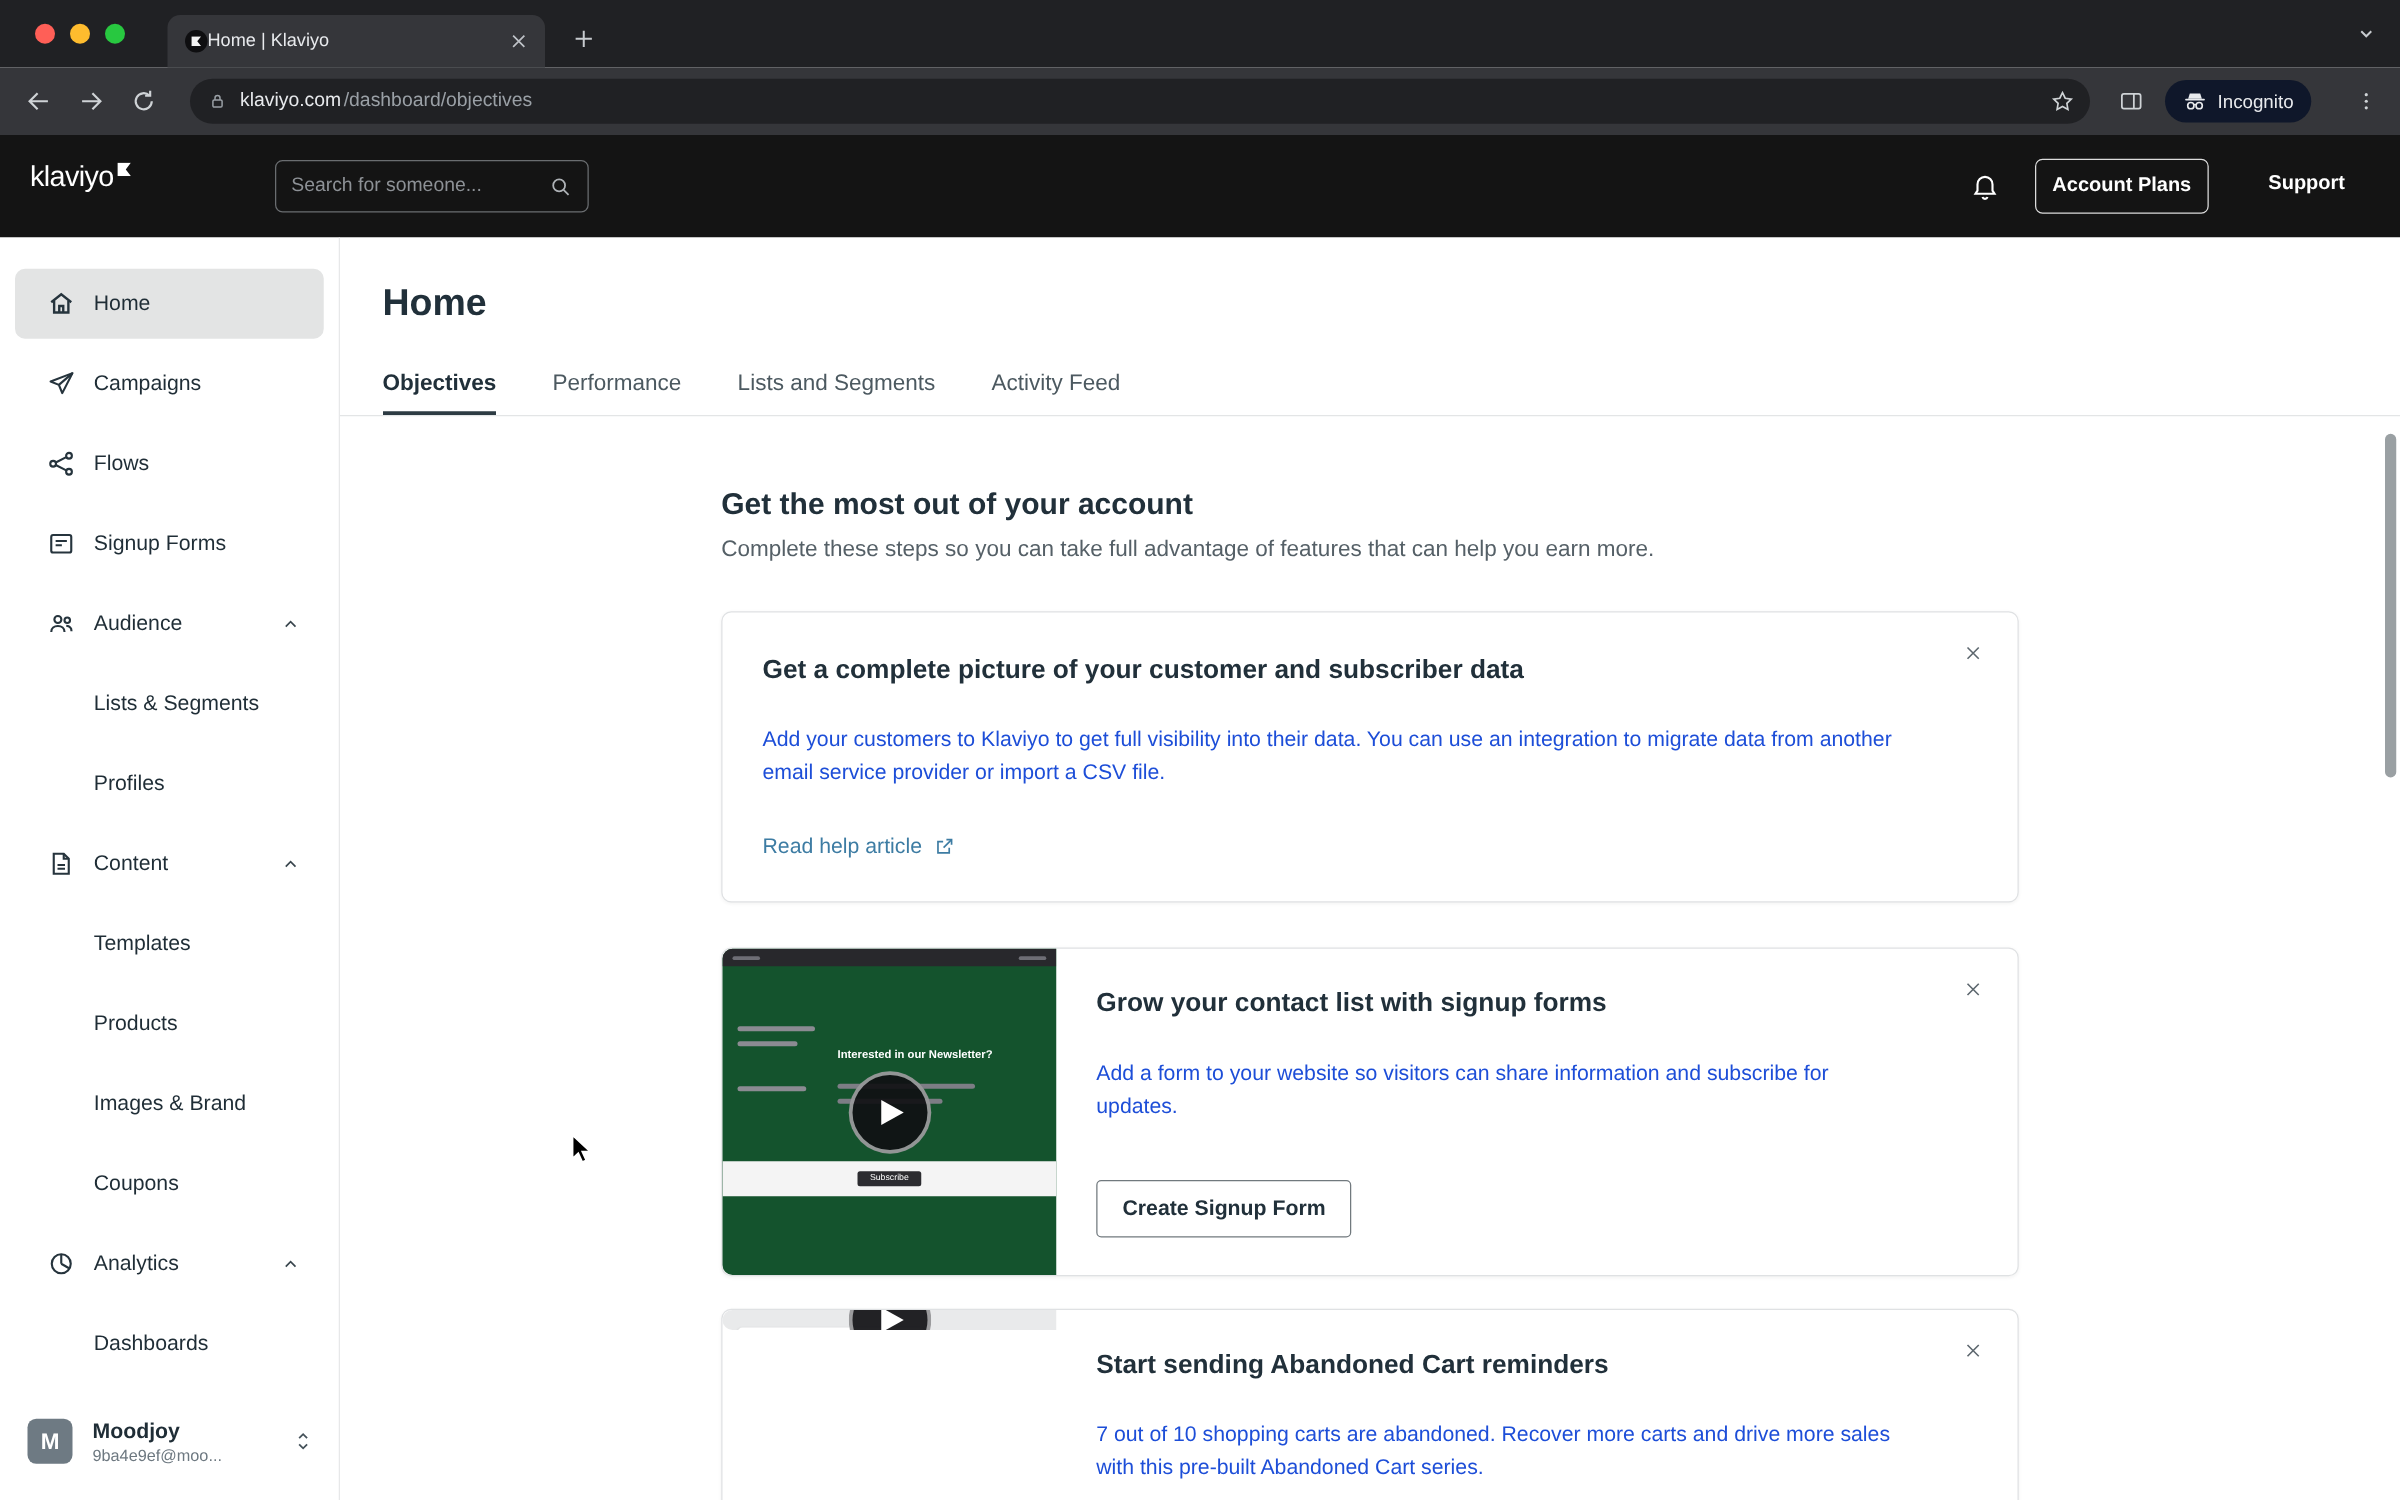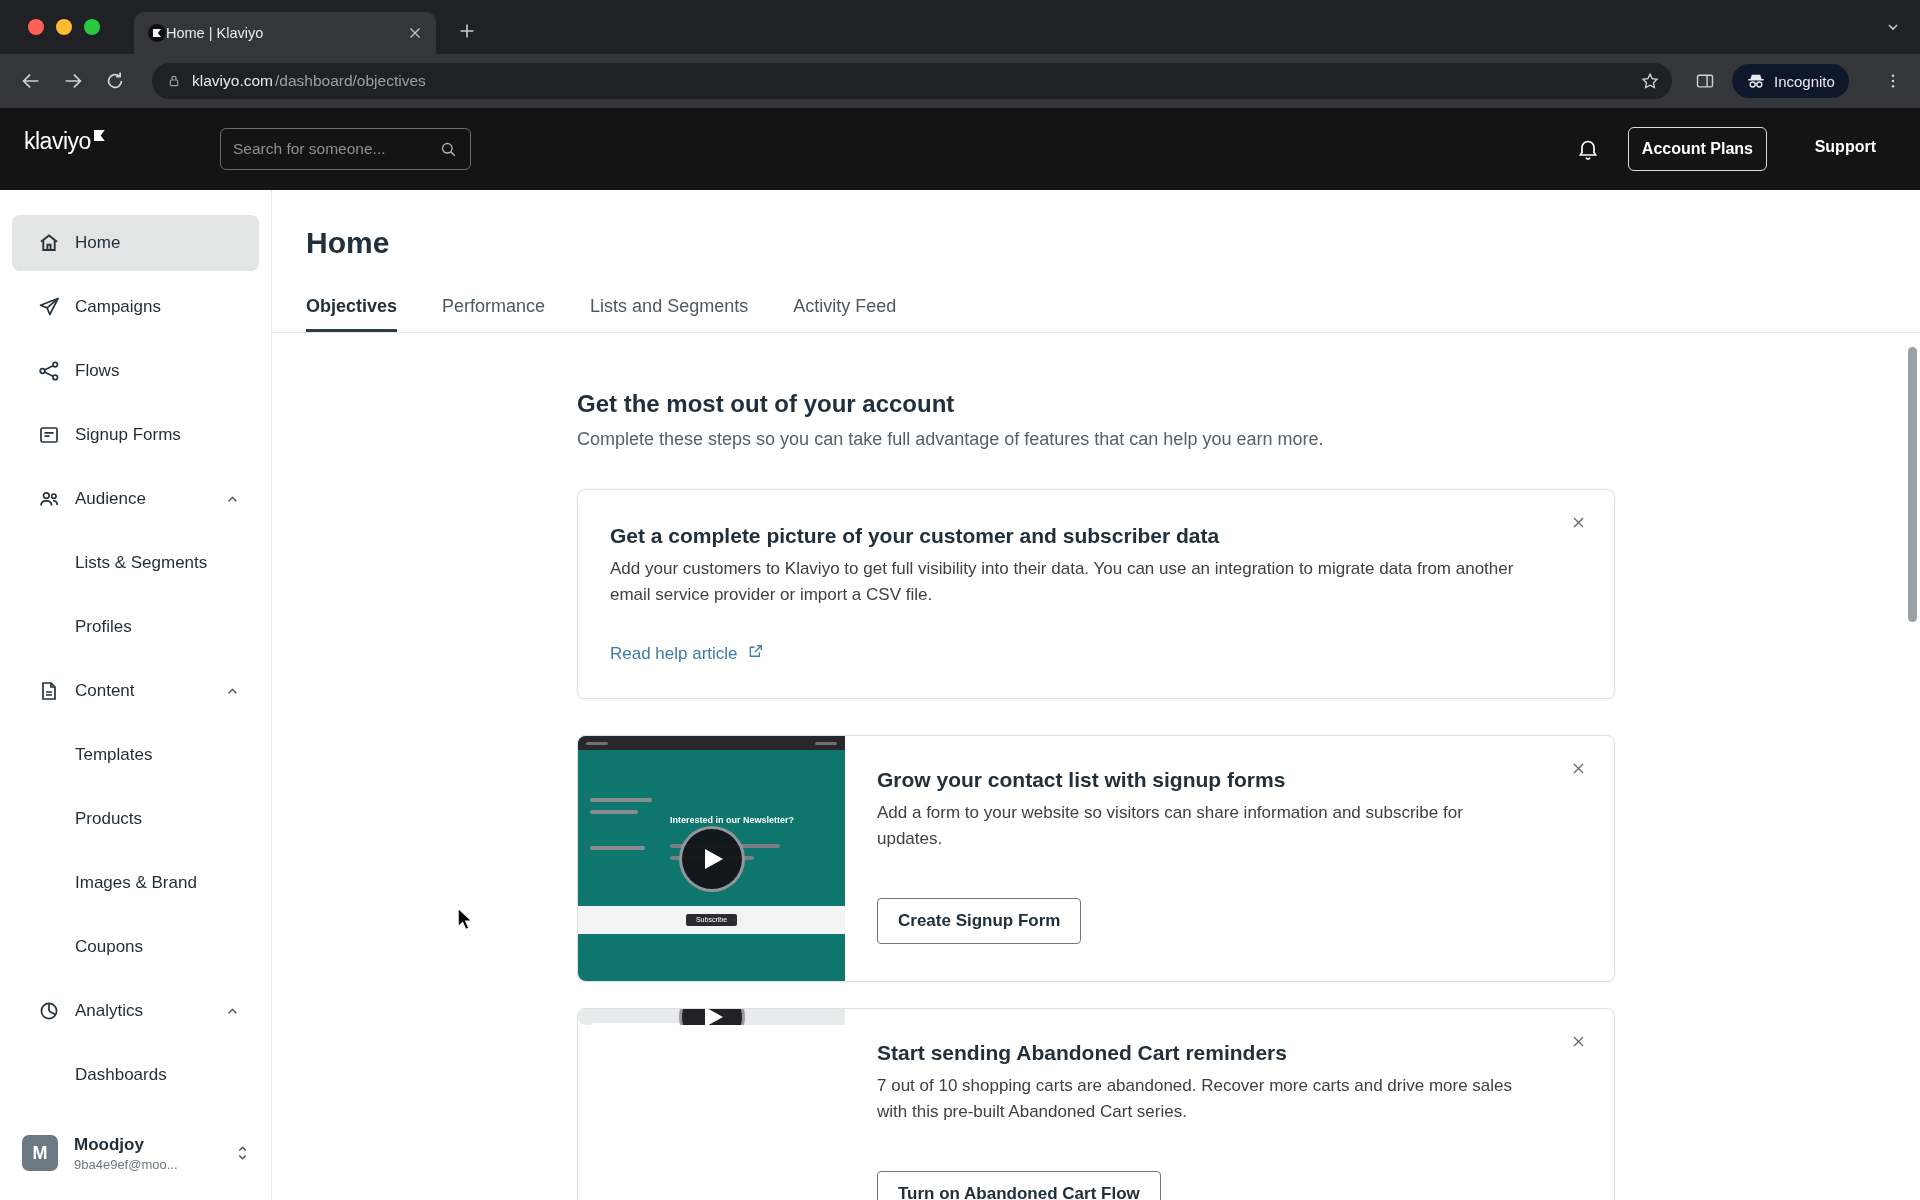--- a/index.html
+++ b/index.html
@@ -73,38 +73,38 @@
   .tabsbar{margin-top:32px;padding-left:34px;border-bottom:1px solid #e3e5e6;display:flex;gap:45px}
   .tabitem{font-size:18px;line-height:24px;color:#4c5960;padding-bottom:14px;cursor:default}
   .tabitem.active{color:#21303a;font-weight:600;box-shadow:inset 0 -3px 0 #2d3b43}
   .scroll{position:absolute;left:0;top:155px;right:0;bottom:0;overflow:hidden}
   .col{width:1038px;margin-left:305px;padding-top:44px}
   .sec-h{font-size:24px;line-height:30px;font-weight:700;color:#21303a}
   .sec-sub{margin-top:8px;font-size:18px;line-height:24px;color:#556067}
   .card{position:relative;background:#fff;border:1px solid #dfe1e3;border-radius:8px;box-shadow:0 1px 3px rgba(0,0,0,.05)}
   .card.text{margin-top:38px;padding:32px}
   .card-title{font-size:21px;line-height:28px;font-weight:700;color:#21303a}
-  .card-body{margin-top:6px;font-size:17px;line-height:26px;color:#404040}
+  .card-body{margin-top:29px;font-size:17px;line-height:26px;color:#1d4ed8}
   .card.text .card-body{max-width:920px}
-  .help-link{margin-top:34px;display:inline-flex;align-items:flex-start;gap:9px;font-size:17px;line-height:24px;
+  .help-link{margin-top:34px;display:inline-flex;align-items:center;gap:9px;font-size:17px;line-height:24px;
     color:#3d7ca3;font-weight:500;cursor:pointer}
   .close-x{position:absolute;top:22px;right:26px;width:20px;height:20px;display:flex;align-items:center;
     justify-content:center;color:#5e686f;cursor:pointer}
   .card.media{margin-top:36px;min-height:247px;display:flex}
   .card.media.last{margin-top:26px}
   .thumb{width:267px;flex:none;border-radius:8px 0 0 8px;position:relative;overflow:hidden}
   .media-content{padding:30px 32px;flex:1}
   .media-content .card-body{max-width:640px}
   .btn{margin-top:46px;height:46px;padding:0 20px;background:#fff;border:1px solid #71797e;border-radius:4px;
     font-size:17px;font-weight:600;color:#21303a;font-family:inherit;display:inline-flex;align-items:center;cursor:pointer}
   .play{position:absolute;left:50%;top:50%;transform:translate(-50%,-50%);width:66px;height:66px;border-radius:50%;
     background:rgba(16,16,20,.92);border:3px solid rgba(255,255,255,.55);display:flex;align-items:center;justify-content:center;cursor:pointer}
 
   
-  .thumb.dark{background:#0f766e}
+  .thumb.dark{background:#14532d}
   .t-strip{position:absolute;left:0;top:0;right:0;height:14px;background:#28282c;display:flex;align-items:center;gap:8px;padding:0 8px}
   .t-strip i{display:block;width:22px;height:3px;background:#6e6e75;border-radius:2px}
   .t-bar{position:absolute;height:4px;border-radius:2px;background:#8b8b92}
   .t-headline{position:absolute;left:92px;top:78px;width:150px;color:#fff;font-size:9px;font-weight:700;line-height:12px}
   .t-band{position:absolute;left:0;right:0;top:170px;height:28px;background:#f4f4f4;display:flex;align-items:center;justify-content:center}
   .t-subbtn{background:#2c2c30;color:#fff;font-size:7px;line-height:12px;padding:0 10px;border-radius:2px}
   .thumb.light{background:#e9eaeb}
   .t-card{position:absolute;background:#fff;border-radius:4px;box-shadow:0 1px 2px rgba(0,0,0,.12)}
 
   

